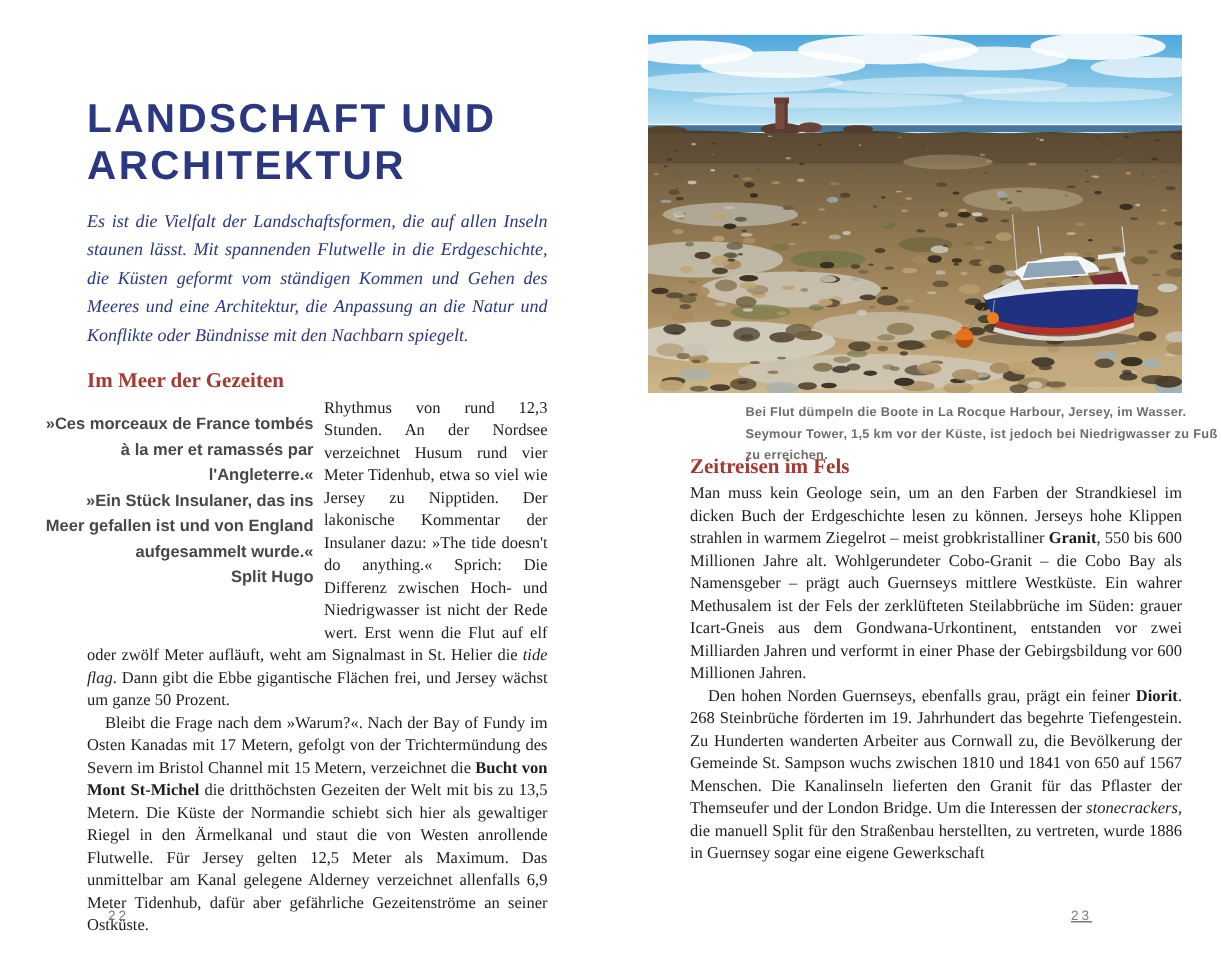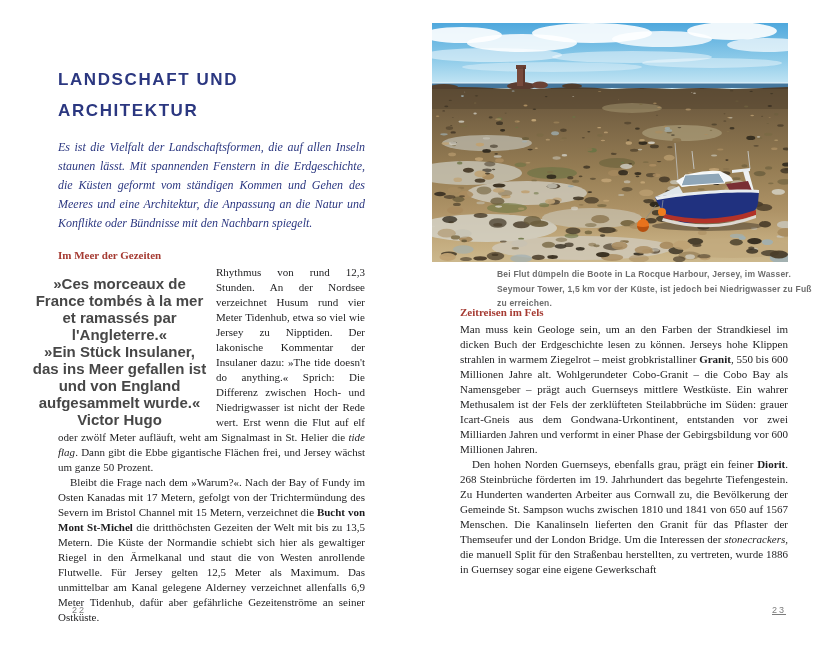--- a/index.html
+++ b/index.html
@@ -6,44 +6,44 @@
   body{
     width:814px;height:648px;background:#ffffff;position:relative;
     font-family:"Liberation Serif", serif;color:#222;overflow:hidden;
   }
   .spread{position:absolute;inset:0;}
 
   
   .left-col{position:absolute;left:58px;top:64px;width:307px;}
   .page-title{
     font-family:"Liberation Sans", sans-serif;font-weight:bold;
-    font-size:17px;line-height:31px;letter-spacing:1.6px;
+    font-size:27px;line-height:31px;letter-spacing:1.6px;
     color:#2b3780;margin:0 0 12px 0;white-space:pre-line;
   }
   .intro{
     font-style:italic;color:#2b3780;font-size:12px;line-height:19px;
     text-align:justify;margin:0 0 14px 0;
   }
   .sec-head{
-    font-size:11px;line-height:16px;font-weight:bold;color:#a53a32;
+    font-size:14px;line-height:16px;font-weight:bold;color:#a53a32;
     margin:0 0 2px 0;
   }
   .bodytext{
     font-size:11px;line-height:15px;text-align:justify;margin:0;color:#1d1d1f;
   }
   .force-just{text-align:justify;text-align-last:justify;}
   .indent{text-indent:12px;}
   .seg-b{font-weight:bold;}
   .seg-i{font-style:italic;}
 
   .pull-quote{
     float:left;width:179px;margin:4px 7px 2px -28px;min-height:152px;
     box-sizing:border-box;padding-top:6px;
     font-family:"Liberation Sans", sans-serif;font-weight:bold;
-    font-size:15px;line-height:17px;color:#474747;text-align:center;
+    font-size:11px;line-height:17px;color:#474747;text-align:right;
   }
   .pull-quote div{margin:0;}
 
   
   .photo{
     position:absolute;left:432px;top:23px;width:356px;height:239px;overflow:hidden;
   }
   .photo svg{display:block;}
   .caption{
     position:absolute;left:465px;top:267px;width:323px;
@@ -52,37 +52,37 @@
   }
   .right-col{position:absolute;left:460px;top:304px;width:328px;}
 
   
   .folio{
     position:absolute;top:605px;
     font-family:"Liberation Sans", sans-serif;font-size:9px;
     letter-spacing:2px;color:#7c7c7c;
   }
   .folio.l{left:72px;text-align:center;}
-  .folio.r{left:772px;text-decoration:underline;}
+  .folio.r{left:714px;text-decoration:underline;}
 </style>
 </head>
 <body>
 
 <div class="spread">
 
   <div class="left-col">
     <h1 class="page-title">LANDSCHAFT UND
 ARCHITEKTUR</h1>
-    <p class="intro">Es ist die Vielfalt der Landschaftsformen, die auf allen Inseln staunen lässt. Mit spannenden Fenstern in die Erdgeschichte, die Küsten geformt vom ständigen Kommen und Gehen des Meeres und eine Architektur, die Anpassung an die Natur und Konflikte oder Bündnisse mit den Nachbarn spiegelt.</p>
+    <p class="intro">Es ist die Vielfalt der Landschaftsformen, die auf allen Inseln staunen lässt. Mit spannenden Flutwelle in die Erdgeschichte, die Küsten geformt vom ständigen Kommen und Gehen des Meeres und eine Architektur, die Anpassung an die Natur und Konflikte oder Bündnisse mit den Nachbarn spiegelt.</p>
     <h2 class="sec-head">Im Meer der Gezeiten</h2>
     <div class="bodytext">
       <aside class="pull-quote">
         <div>»Ces morceaux de France tombés à la mer et ramassés par l'Angleterre.«</div>
         <div>»Ein Stück Insulaner, das ins Meer gefallen ist und von England aufgesammelt wurde.«</div>
-        <div>Victor Hugo</div>
+        <div>Split Hugo</div>
       </aside><span><span>Rhythmus von rund 12,3 Stunden. An der Nordsee verzeichnet Husum rund vier Meter Tidenhub, etwa so viel wie Jersey zu Nipptiden. Der lakonische Kommentar der Insulaner dazu: »The tide doesn't do anything.« Sprich: Die Differenz zwischen Hoch- und Niedrigwasser ist nicht der Rede wert. Erst wenn die Flut auf elf oder zwölf Meter aufläuft, weht am Signalmast in St. Helier die </span><span class="seg-i">tide flag</span><span>. Dann gibt die Ebbe gigantische Flächen frei, und Jersey wächst um ganze 50 Prozent.</span></span>
     </div>
     <p class="bodytext indent"><span>Bleibt die Frage nach dem »Warum?«. Nach der Bay of Fundy im Osten Kanadas mit 17 Metern, gefolgt von der Trichtermündung des Severn im Bristol Channel mit 15 Metern, verzeichnet die </span><span class="seg-b">Bucht von Mont St-Michel</span><span> die dritthöchsten Gezeiten der Welt mit bis zu 13,5 Metern. Die Küste der Normandie schiebt sich hier als gewaltiger Riegel in den Ärmelkanal und staut die von Westen anrollende Flutwelle. Für Jersey gelten 12,5 Meter als Maximum. Das unmittelbar am Kanal gelegene Alderney verzeichnet allenfalls 6,9 Meter Tidenhub, dafür aber gefährliche Gezeitenströme an seiner Ostküste.</span></p>
   </div>
 
   <div class="photo">
     <svg width="356" height="239" viewBox="0 0 356 239" xmlns="http://www.w3.org/2000/svg">
       <defs>
         <linearGradient id="sky" x1="0" y1="0" x2="0" y2="1">
           <stop offset="0" stop-color="#4fa8dd"></stop>

